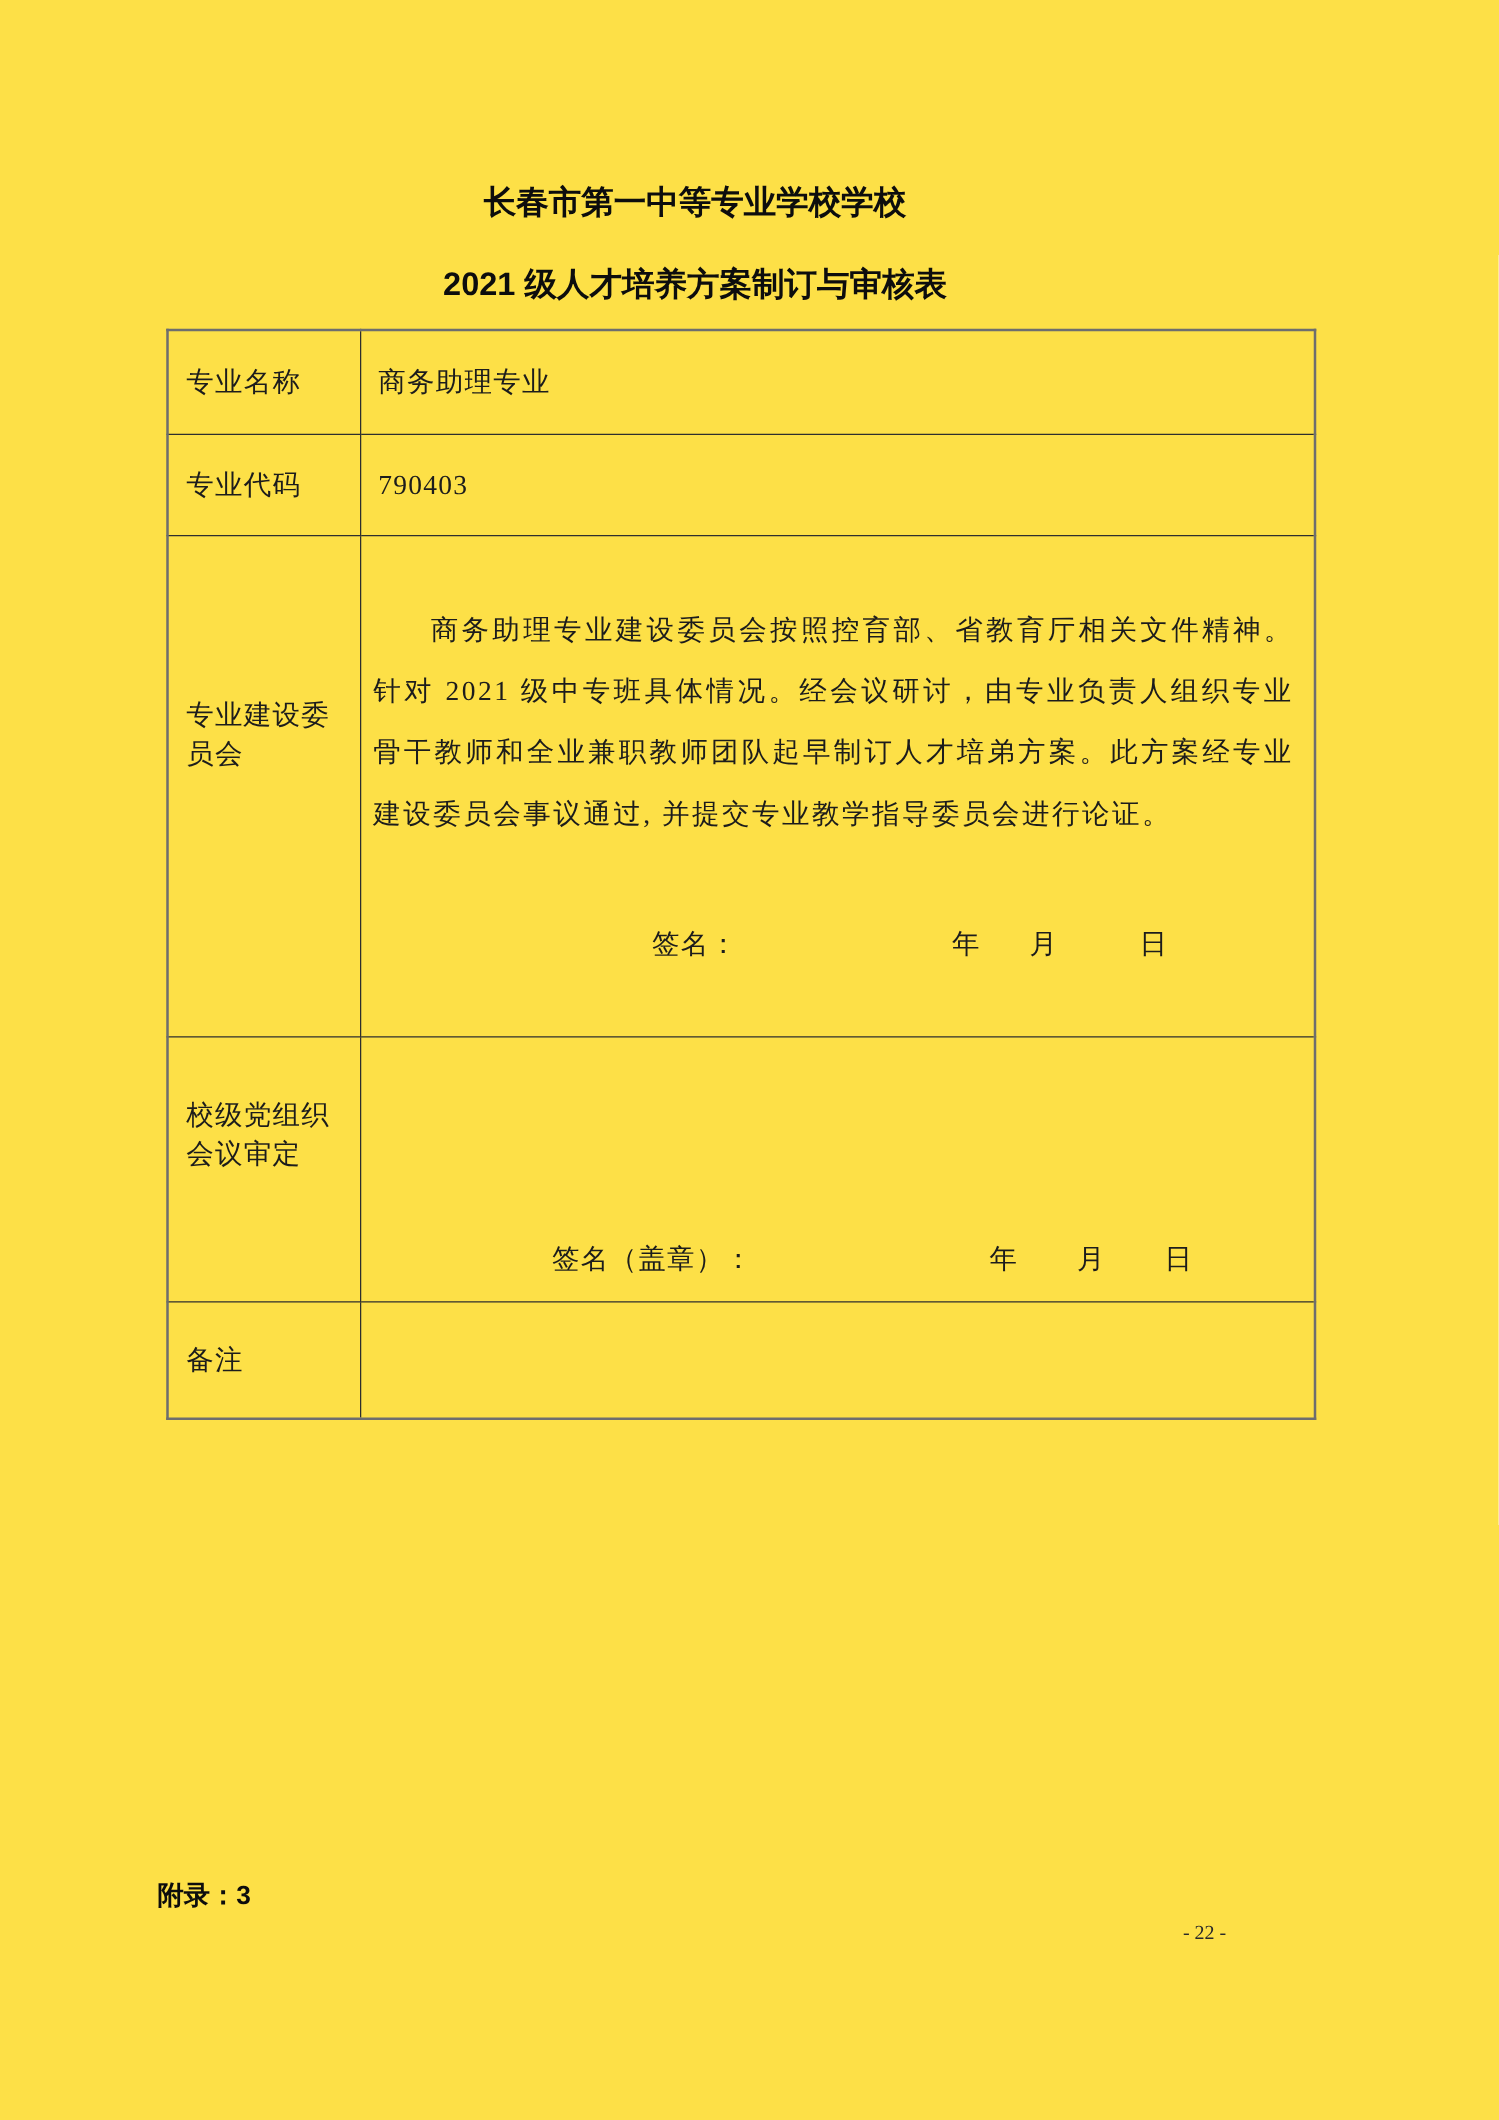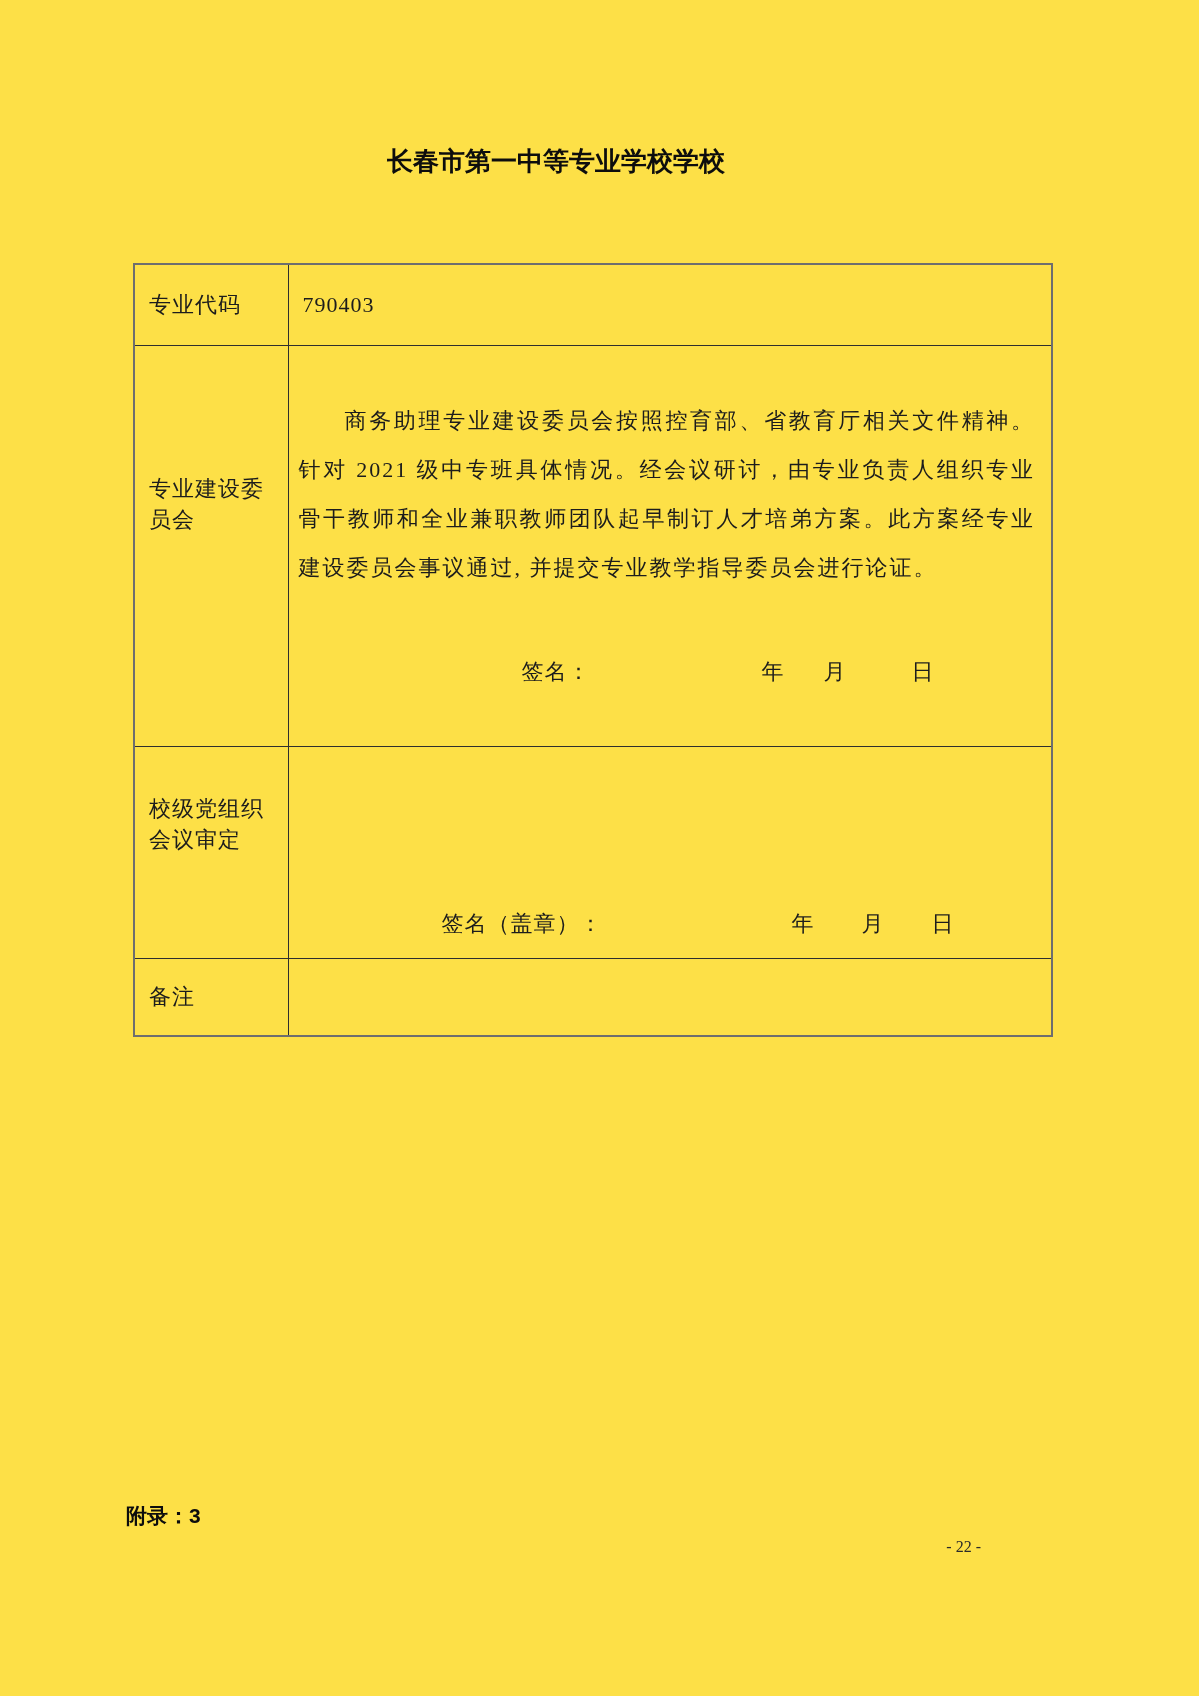--- a/index.html
+++ b/index.html
@@ -78,29 +78,34 @@
     position:absolute;right:218px;top:1538px;
     font-size:16px;color:#2a2a2a;
   }
 </style>
 </head>
 <body>
 
 <div class="page">
 
   <div class="title1">长春市第一中等专业学校学校</div>
+  <div class="title2">2021 级人才培养方案制订与审核表</div>
 
   <div class="tablewrap">
     <table class="form">
       <colgroup>
           <col style="width:154px">
           <col>
         </colgroup>
 
       <tbody>
+          <tr style="height:83px">
+        <td class="lab">专业名称</td>
+        <td class="val">商务助理专业</td>
+      </tr>
 
       <tr style="height:81px">
         <td class="lab">专业代码</td>
         <td class="val">790403</td>
       </tr>
 
       <tr style="height:401px">
         <td class="lab up3">专业建设委员会</td>
         <td class="content">
           <p class="para r3">商务助理专业建设委员会按照控育部、省教育厅相关文件精神。针对 2021 级中专班具体情况。经会议研讨，由专业负责人组织专业骨干教师和全业兼职教师团队起早制订人才培弟方案。此方案经专业建设委员会事议通过, 并提交专业教学指导委员会进行论证。</p>
@@ -119,21 +124,21 @@
         <td class="content">
           <div class="signline r5">
             <span style="left:153px">签名（盖章）：</span>
             <span style="left:503px">年</span>
             <span style="left:573px">月</span>
             <span style="left:643px">日</span>
           </div>
         </td>
       </tr>
 
-      <tr style="height:78px">
+      <tr style="height:94px">
         <td class="lab">备注</td>
         <td class="val"></td>
       </tr>
 
     </tbody>
       </table>
   </div>
 
   <div class="appendix">附录：3</div>
   <div class="pagenum">- 22 -</div>

